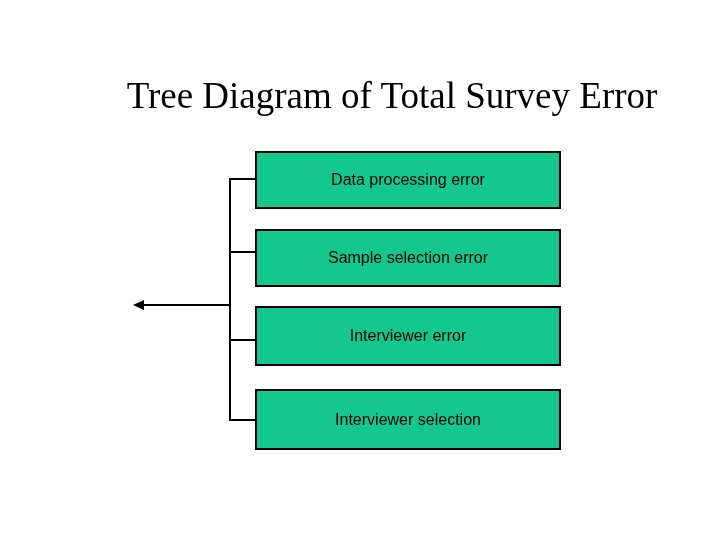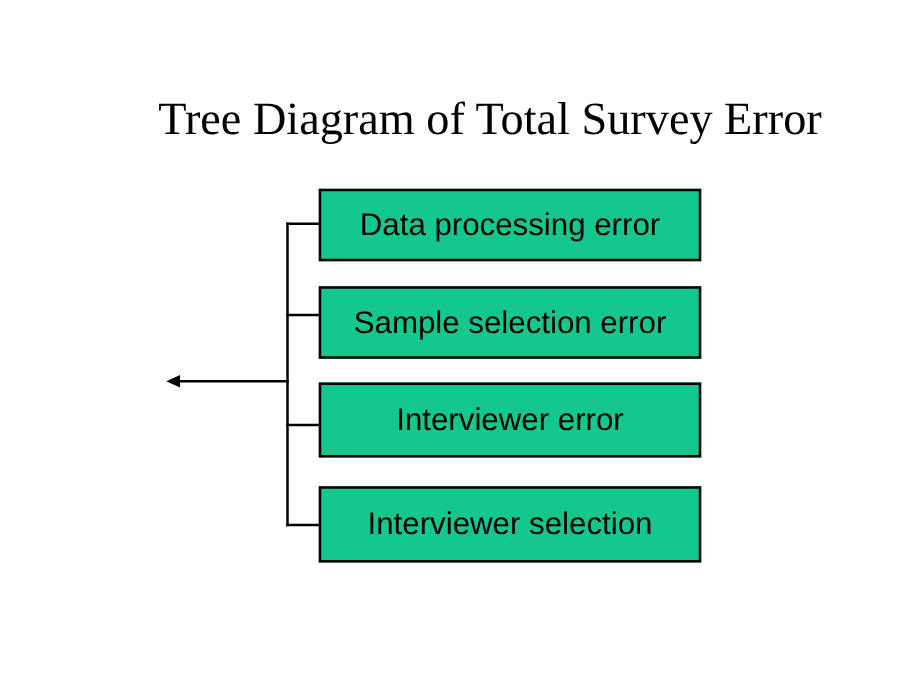--- a/index.html
+++ b/index.html
@@ -39,21 +39,21 @@
     width: 306px;
     box-sizing: border-box;
     background: #14c78e;
     border: 2px solid #000000;
     display: flex;
     align-items: center;
     justify-content: center;
   }
   .node-label {
     font-family: "Liberation Sans", sans-serif;
-    font-size: 25px;
+    font-size: 16px;
     color: #000000;
     white-space: nowrap;
   }
   .node-1 { top: 151px; height: 58px; }
   .node-2 { top: 229px; height: 58px; }
   .node-3 { top: 306px; height: 60px; }
   .node-4 { top: 389px; height: 61px; }
 
   .line {
     position: absolute;

